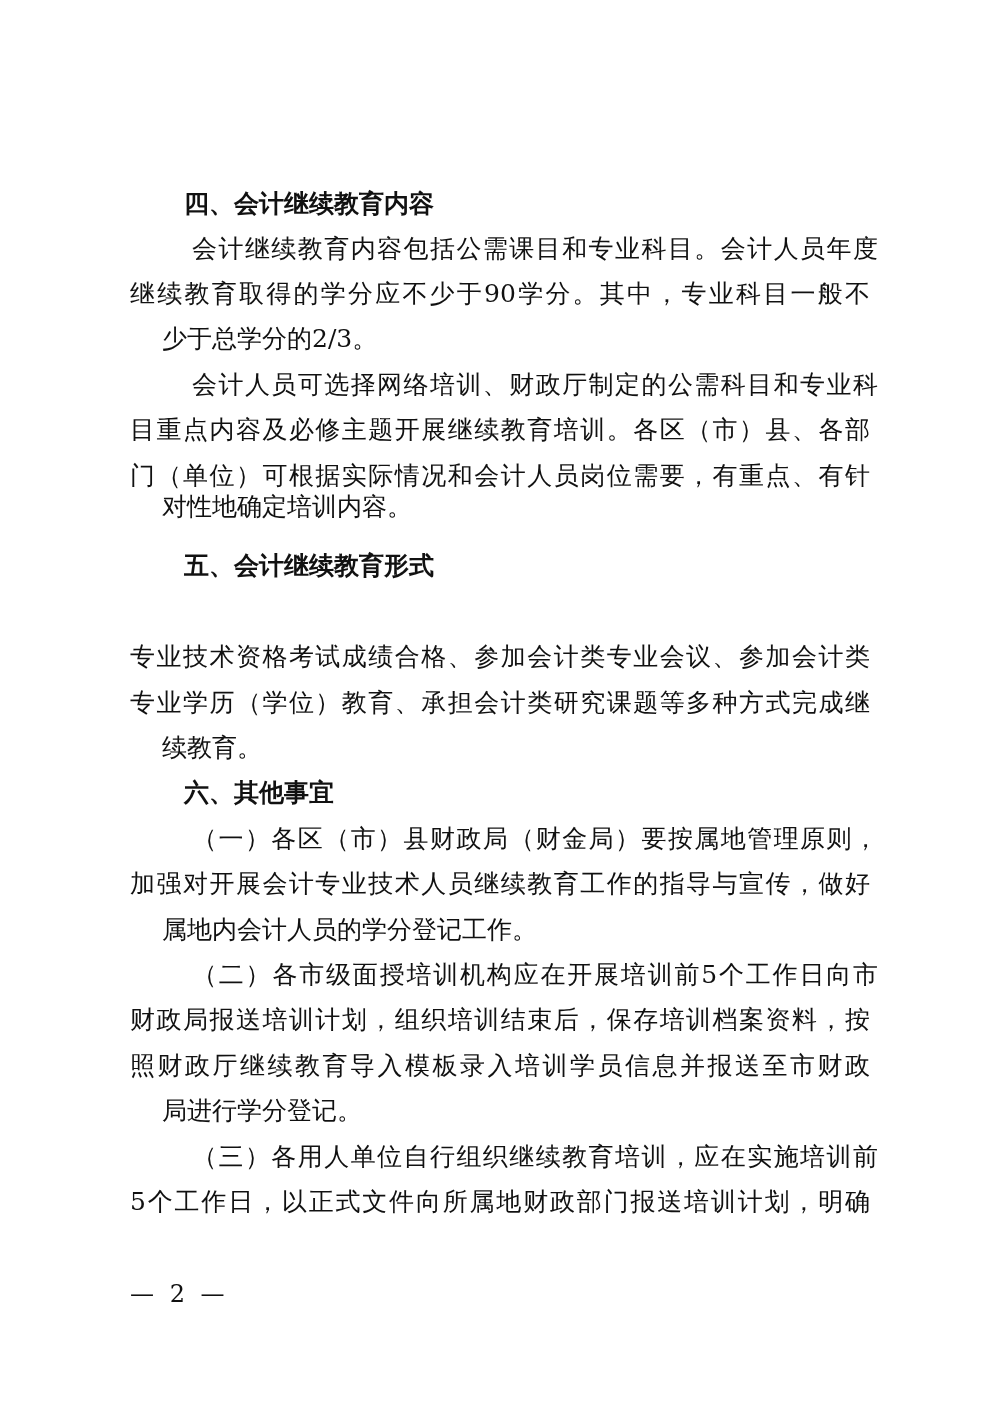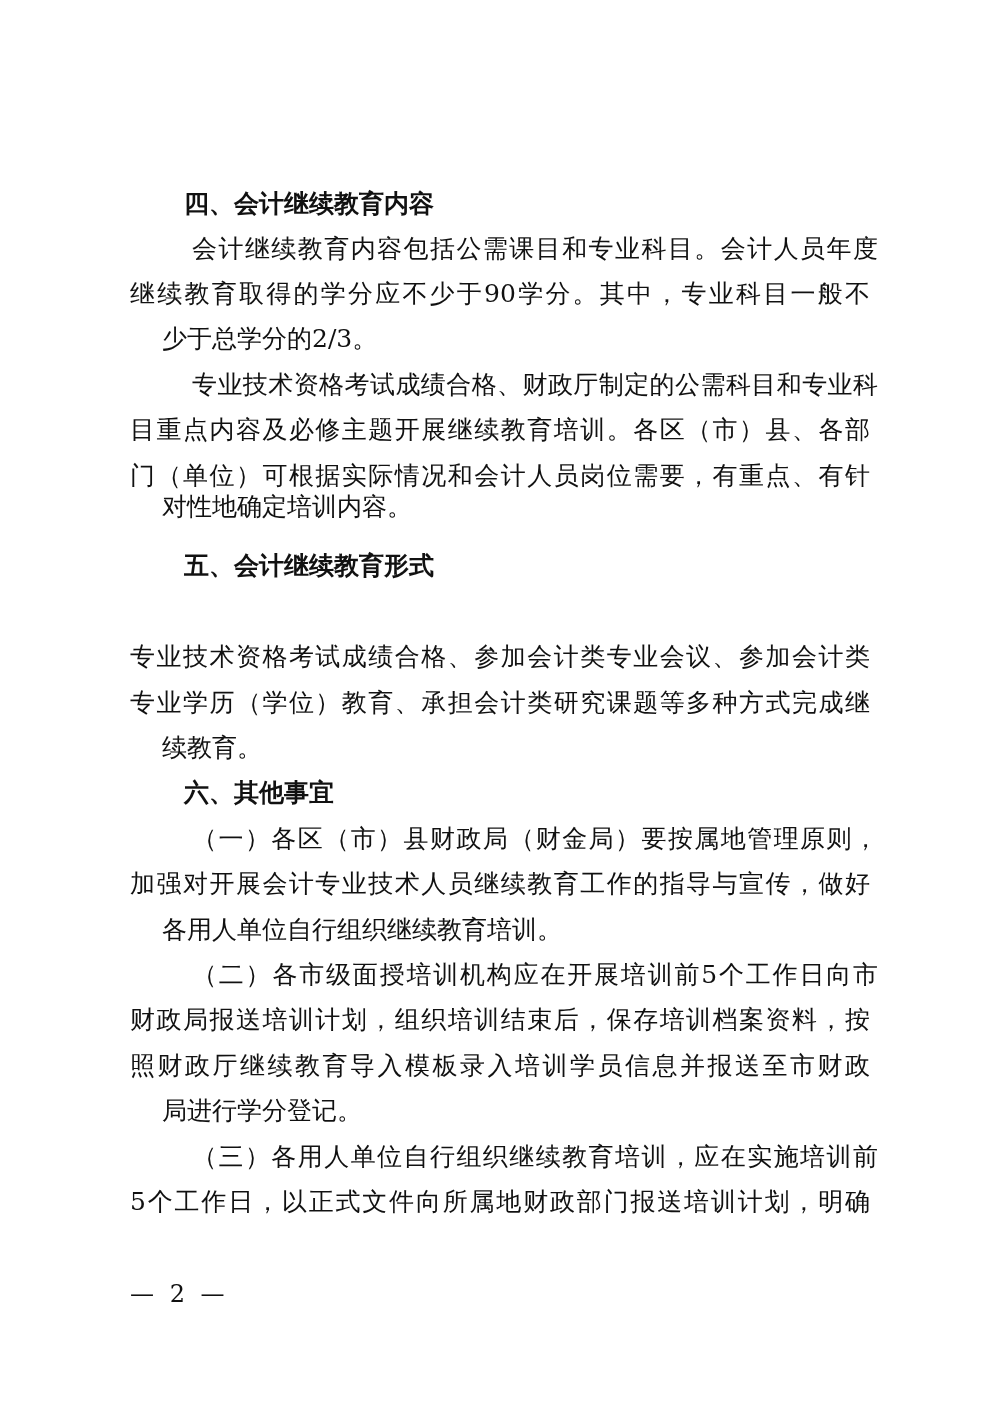--- a/index.html
+++ b/index.html
@@ -18,34 +18,34 @@
   </style>
 </head>
 <body>
 
 <div class="page">
 
   <div class="line heading" style="top:181px;">四、会计继续教育内容</div>
   <div class="line indent" style="top:226px;">会计继续教育内容包括公需课目和专业科目。会计人员年度</div>
   <div class="line" style="top:271px;">继续教育取得的学分应不少于90学分。其中，专业科目一般不</div>
   <div class="line last" style="top:316px;">少于总学分的2/3。</div>
-  <div class="line indent" style="top:362px;">专业技术资格考试成绩合格、财政厅制定的公需科目和专业科</div>
+  <div class="line indent" style="top:362px;">会计人员可选择网络培训、财政厅制定的公需科目和专业科</div>
   <div class="line" style="top:407px;">目重点内容及必修主题开展继续教育培训。各区（市）县、各部</div>
   <div class="line" style="top:453px;">门（单位）可根据实际情况和会计人员岗位需要，有重点、有针</div>
   <div class="line last" style="top:484px;font-family:Liberation Serif, serif;">对性地确定培训内容。</div>
 
   <div class="line heading" style="top:543px;">五、会计继续教育形式</div>
   <div class="line" style="top:634px;">专业技术资格考试成绩合格、参加会计类专业会议、参加会计类</div>
   <div class="line" style="top:680px;">专业学历（学位）教育、承担会计类研究课题等多种方式完成继</div>
   <div class="line last" style="top:725px;">续教育。</div>
 
   <div class="line heading" style="top:770px;">六、其他事宜</div>
   <div class="line indent" style="top:816px;">（一）各区（市）县财政局（财金局）要按属地管理原则，</div>
   <div class="line" style="top:861px;">加强对开展会计专业技术人员继续教育工作的指导与宣传，做好</div>
-  <div class="line last" style="top:907px;">各用人单位自行组织继续教育培训。</div>
+  <div class="line last" style="top:907px;">属地内会计人员的学分登记工作。</div>
   <div class="line indent" style="top:952px;">（二）各市级面授培训机构应在开展培训前5个工作日向市</div>
   <div class="line" style="top:997px;">财政局报送培训计划，组织培训结束后，保存培训档案资料，按</div>
   <div class="line" style="top:1043px;">照财政厅继续教育导入模板录入培训学员信息并报送至市财政</div>
   <div class="line last" style="top:1088px;">局进行学分登记。</div>
   <div class="line indent" style="top:1134px;">（三）各用人单位自行组织继续教育培训，应在实施培训前</div>
   <div class="line" style="top:1179px;">5个工作日，以正式文件向所属地财政部门报送培训计划，明确</div>
 
   <div class="page-number">— 2 —</div>
 </div>
 

